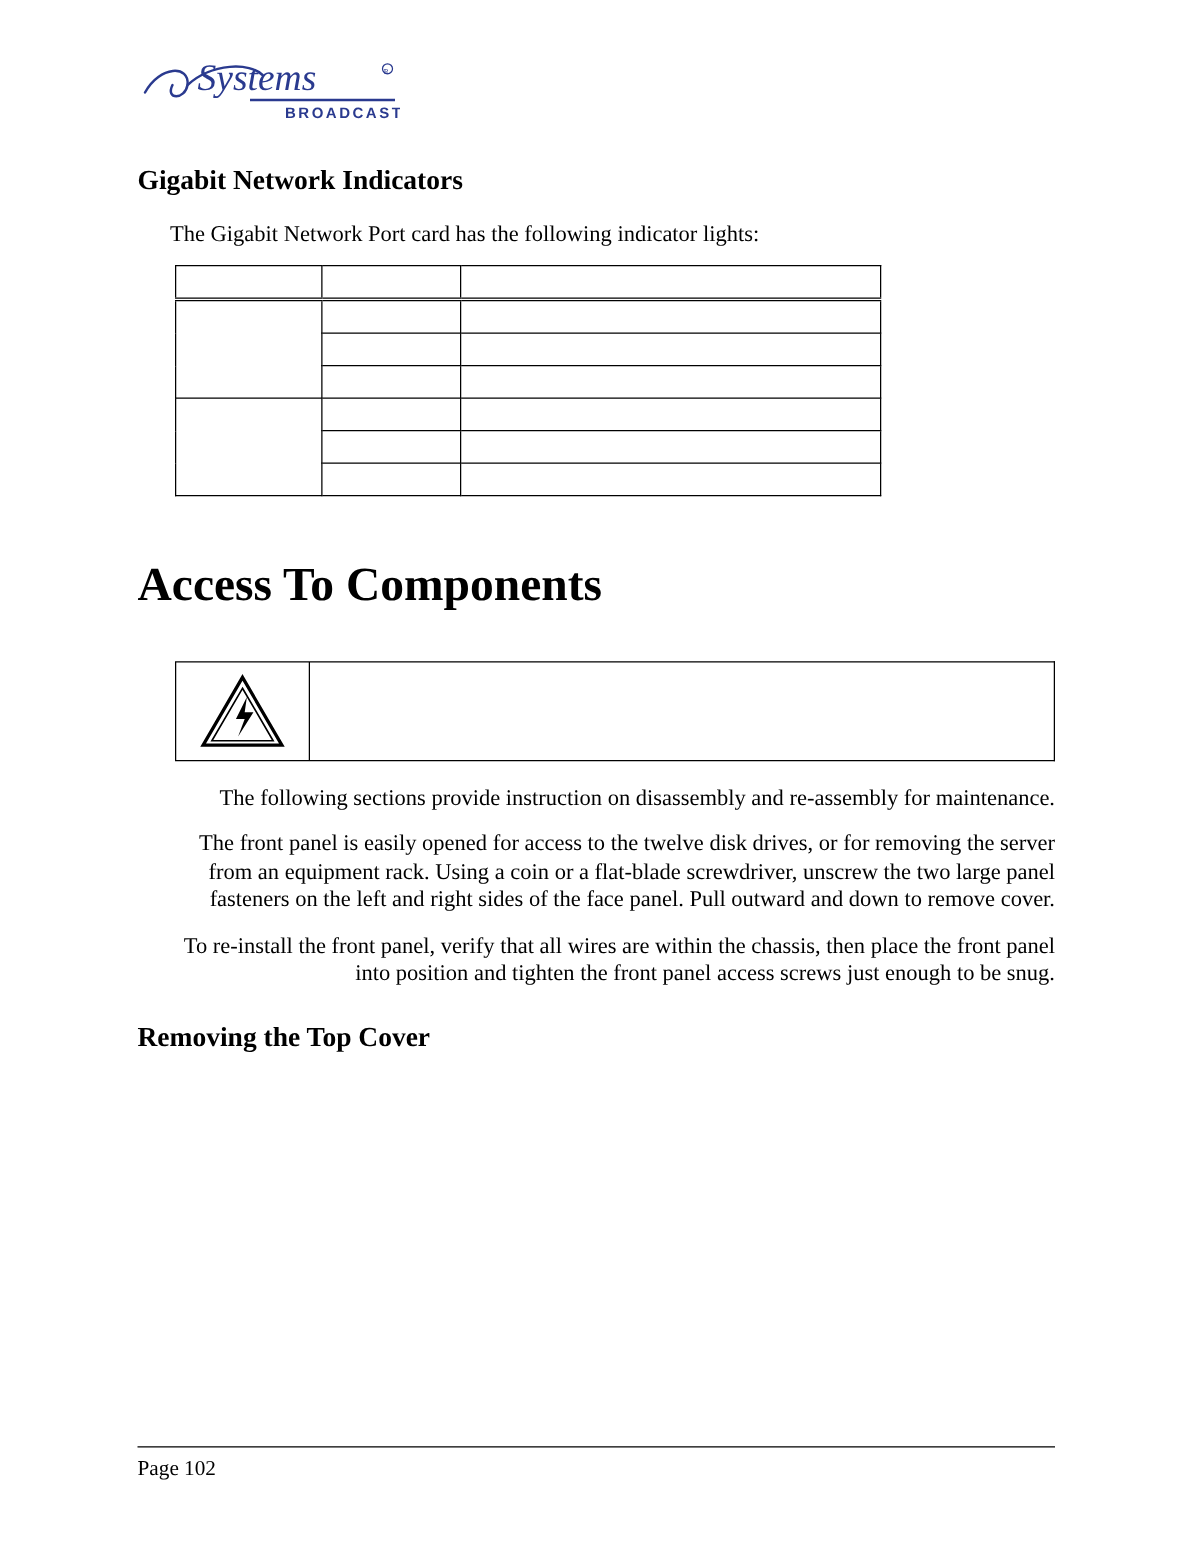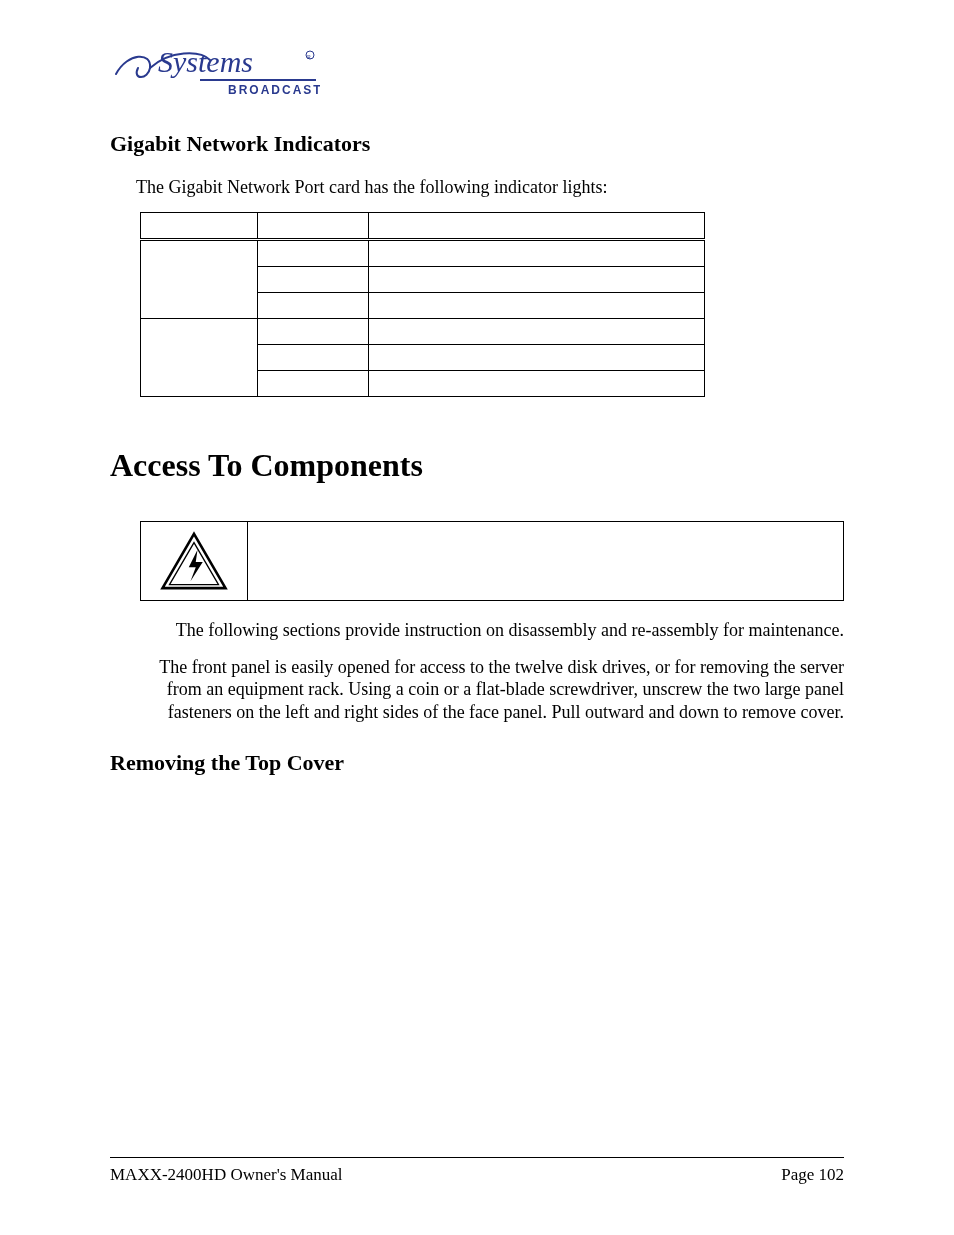--- a/index.html
+++ b/index.html
@@ -49,21 +49,21 @@
   }
   table.indicators td.c1 { width: 116px; }
   table.indicators td.c2 { width: 110px; }
   table.indicators td.c3 { width: auto; }
   table.indicators tr.dbl td {
     border-top: 3px double #000;
   }
   h1.main {
     font-family: Georgia, "Times New Roman", serif;
     font-weight: bold;
-    font-size: 32px;
+    font-size: 38px;
     margin: 48px 0 36px 0;
   }
   .warning-row {
     display: flex;
     align-items: stretch;
     margin: 0 0 18px 30px;
   }
   .warning-icon-cell {
     border: 1px solid #000;
     width: 106px;
@@ -170,24 +170,24 @@
         <polygon points="40,14 68,62 12,62" fill="none" stroke="#000" stroke-width="1.5"></polygon>
         <path d="M44 22 L34 42 L42 42 L36 58 L50 36 L42 36 Z" fill="#000"></path>
       </svg>
     </div>
     <div class="warning-text-cell"></div>
   </div>
 
   <p class="body">The following sections provide instruction on disassembly and re-assembly for maintenance.</p>
 
   <p class="body indent">The front panel is easily opened for access to the twelve disk drives, or for removing the server from an equipment rack.  Using a coin or a flat-blade screwdriver, unscrew the two large panel fasteners on the left and right sides of the face panel. Pull outward and down to remove cover.</p>
+  <p class="body indent">To re-install the front panel, verify that all wires are within the chassis, then place the front panel into position and tighten the front panel access screws just enough to be snug.</p>
 
   <h2 class="section" style="margin-top:26px">Removing the Top Cover</h2>
 
   <div class="footer">
     <div class="footer-line"></div>
     <div class="footer-row">
-      <span>MAXX-2400HD Owner's Manual</span>
       <span>Page 102</span>
     </div>
   </div>
 
 </div>
 
 </body></html>

